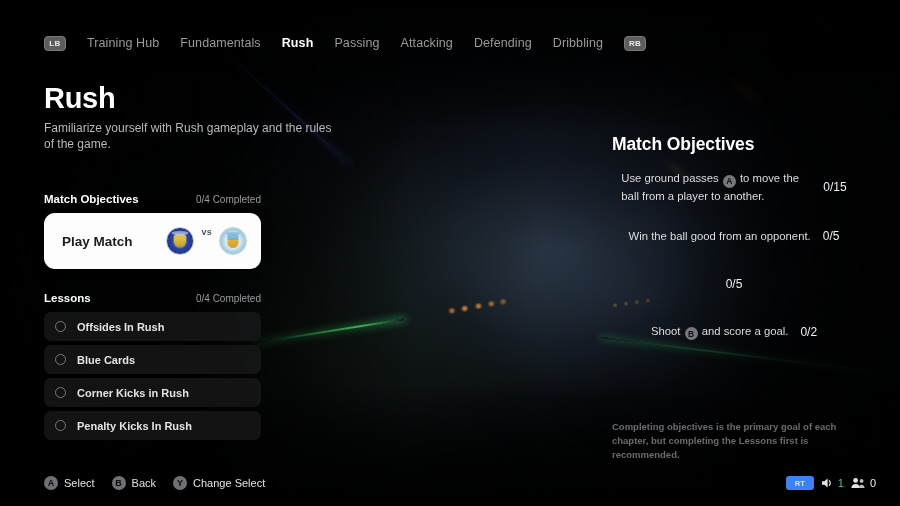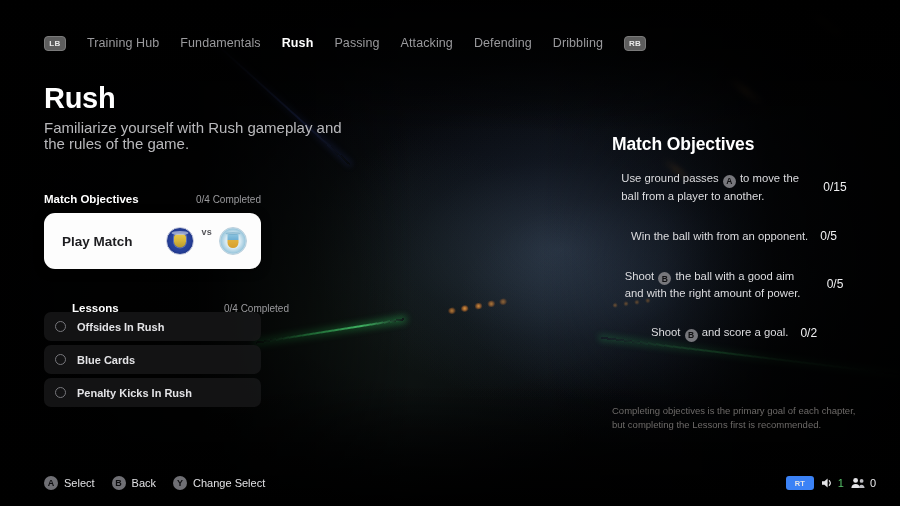--- a/index.html
+++ b/index.html
@@ -194,21 +194,21 @@
     left: 44px; top: 82px;
     font-size: 29px;
     font-weight: bold;
     color: #ffffff;
     letter-spacing: -.3px;
   }
   .page-sub {
     position: absolute;
     left: 44px; top: 120px;
     width: 300px;
-    font-size: 15px;
+    font-size: 12px;
     line-height: 16px;
     color: #b9b9bc;
   }
 
   
   .section-head {
     position: absolute;
     left: 44px;
     width: 217px;
     display: flex;
@@ -218,21 +218,21 @@
   .section-head .st {
     font-size: 11.5px;
     font-weight: bold;
     color: #ffffff;
   }
   .section-head .sc {
     font-size: 10px;
     color: #9b9b9e;
   }
   #mo-head { top: 193px; }
-  #lessons-head { top: 302px; margin-left: 28px; }
+  #lessons-head { top: 292px; }
 
   
   .play-card {
     position: absolute;
     left: 44px; top: 213px;
     width: 217px; height: 56px;
     background: #fdfdfd;
     border-radius: 11px;
     display: flex;
     align-items: center;
@@ -386,25 +386,26 @@
     background: #77777c;
     color: #101012;
     font-size: 8.5px;
     font-weight: bold;
     vertical-align: -2px;
     margin: 0 1px;
   }
 
   .obj-note {
     position: absolute;
-    left: 612px; top: 404px;
+    left: 612px; top: 420px;
     width: 244px;
     font-size: 9.5px;
     line-height: 14px;
     color: #6d6a68;
+    font-weight: bold;
   }
 
   
   .prompts {
     position: absolute;
     left: 44px; top: 476px;
     display: flex;
     align-items: center;
     gap: 17px;
   }
@@ -519,40 +520,43 @@
       <div class="lesson-item">
         <span class="radio-ring"></span>
         <span class="lesson-label">Offsides In Rush</span>
       </div>
       <div class="lesson-item">
         <span class="radio-ring"></span>
         <span class="lesson-label">Blue Cards</span>
       </div>
       <div class="lesson-item">
         <span class="radio-ring"></span>
+        <span class="lesson-label">Corner Kicks in Rush</span>
+      </div>
+      <div class="lesson-item">
+        <span class="radio-ring"></span>
         <span class="lesson-label">Penalty Kicks In Rush</span>
       </div>
     </div>
 
     <div class="obj-title">Match Objectives</div>
 
     <div class="obj-list">
 
       <div class="obj-row">
         <span class="obj-text"><span>Use ground passes </span><span class="btn-glyph">A</span><span> to move the ball from a player to another.</span></span>
         <span class="obj-count">0/15</span>
       </div>
 
       <div class="obj-row">
-        <span class="obj-text"><span>Win the ball with from an opponent.</span></span>
+        <span class="obj-text"><span>Win the ball good from an opponent.</span></span>
         <span class="obj-count">0/5</span>
       </div>
 
       <div class="obj-row">
-        <span class="obj-text"><span>Shoot </span><span class="btn-glyph">B</span><span> the ball with a good aim and with the right amount of power.</span></span>
         <span class="obj-count">0/5</span>
       </div>
 
       <div class="obj-row">
         <span class="obj-text"><span>Shoot </span><span class="btn-glyph">B</span><span> and score a goal.</span></span>
         <span class="obj-count">0/2</span>
       </div>
 
     </div>
 

